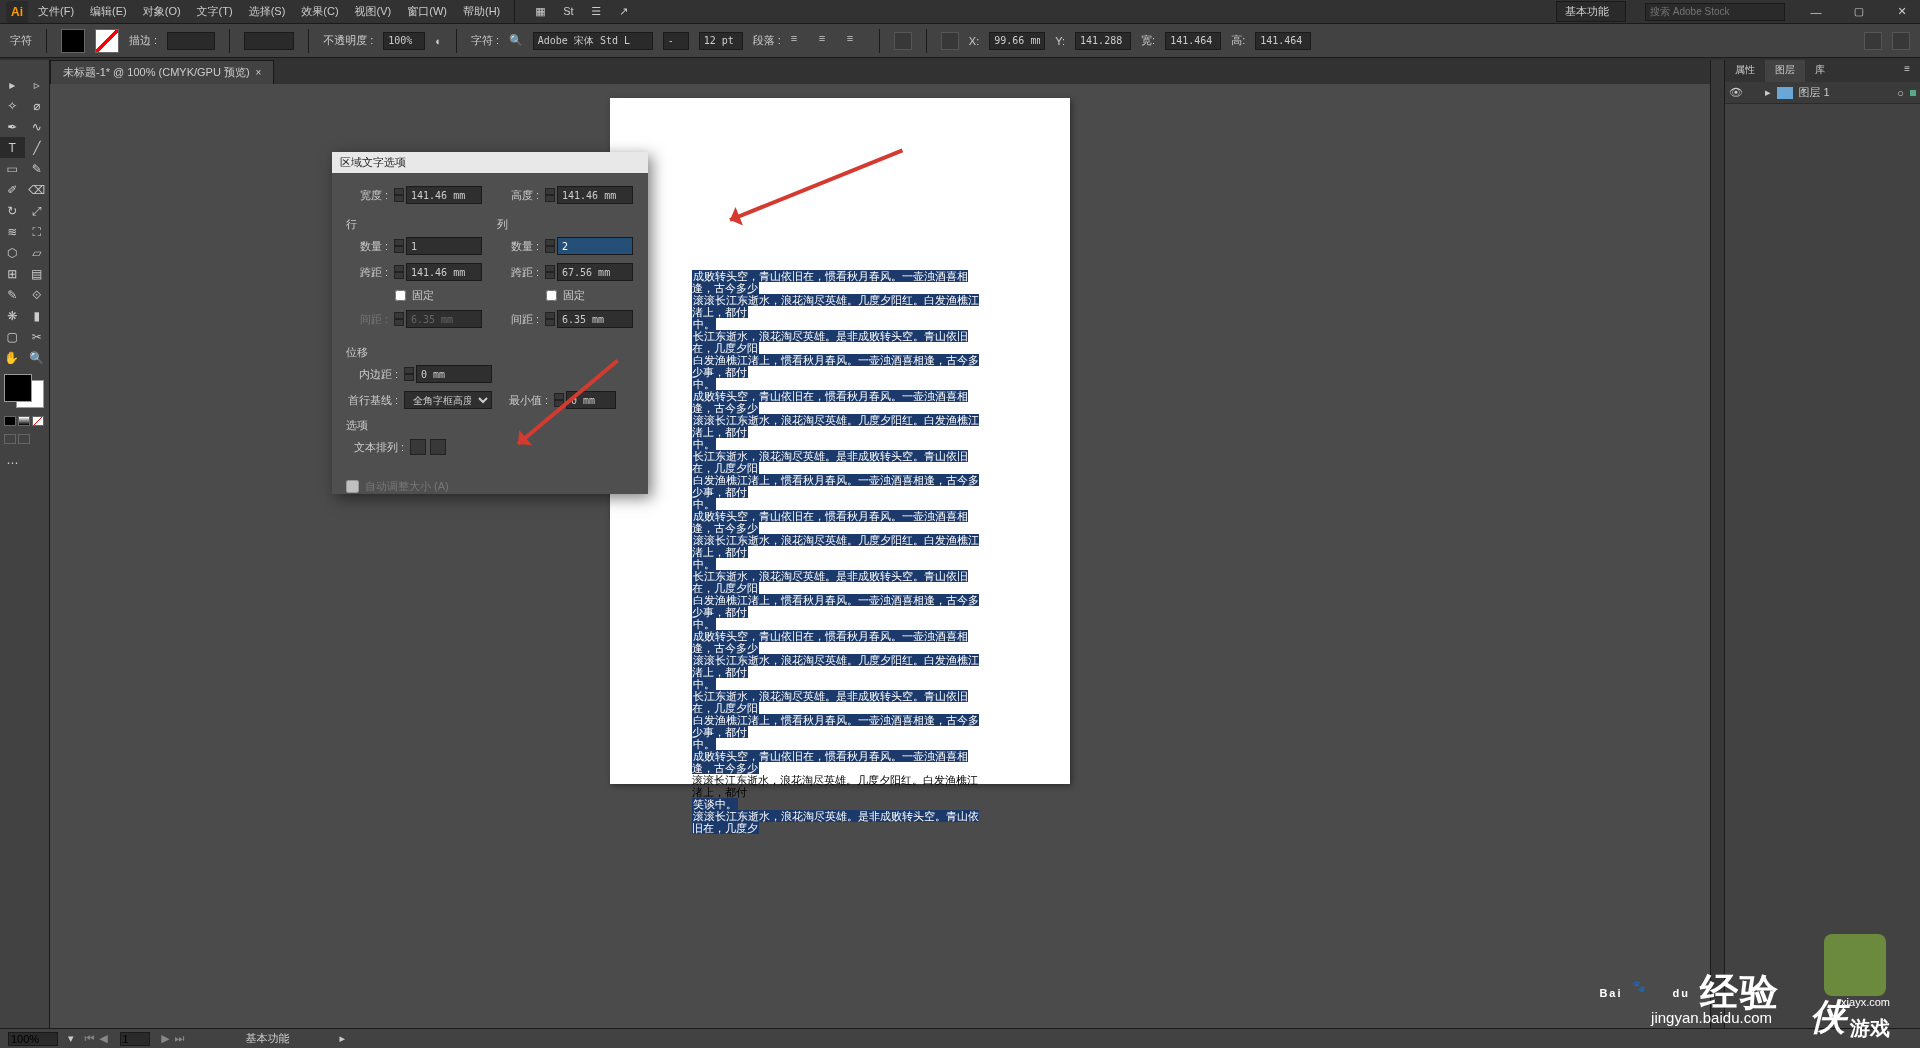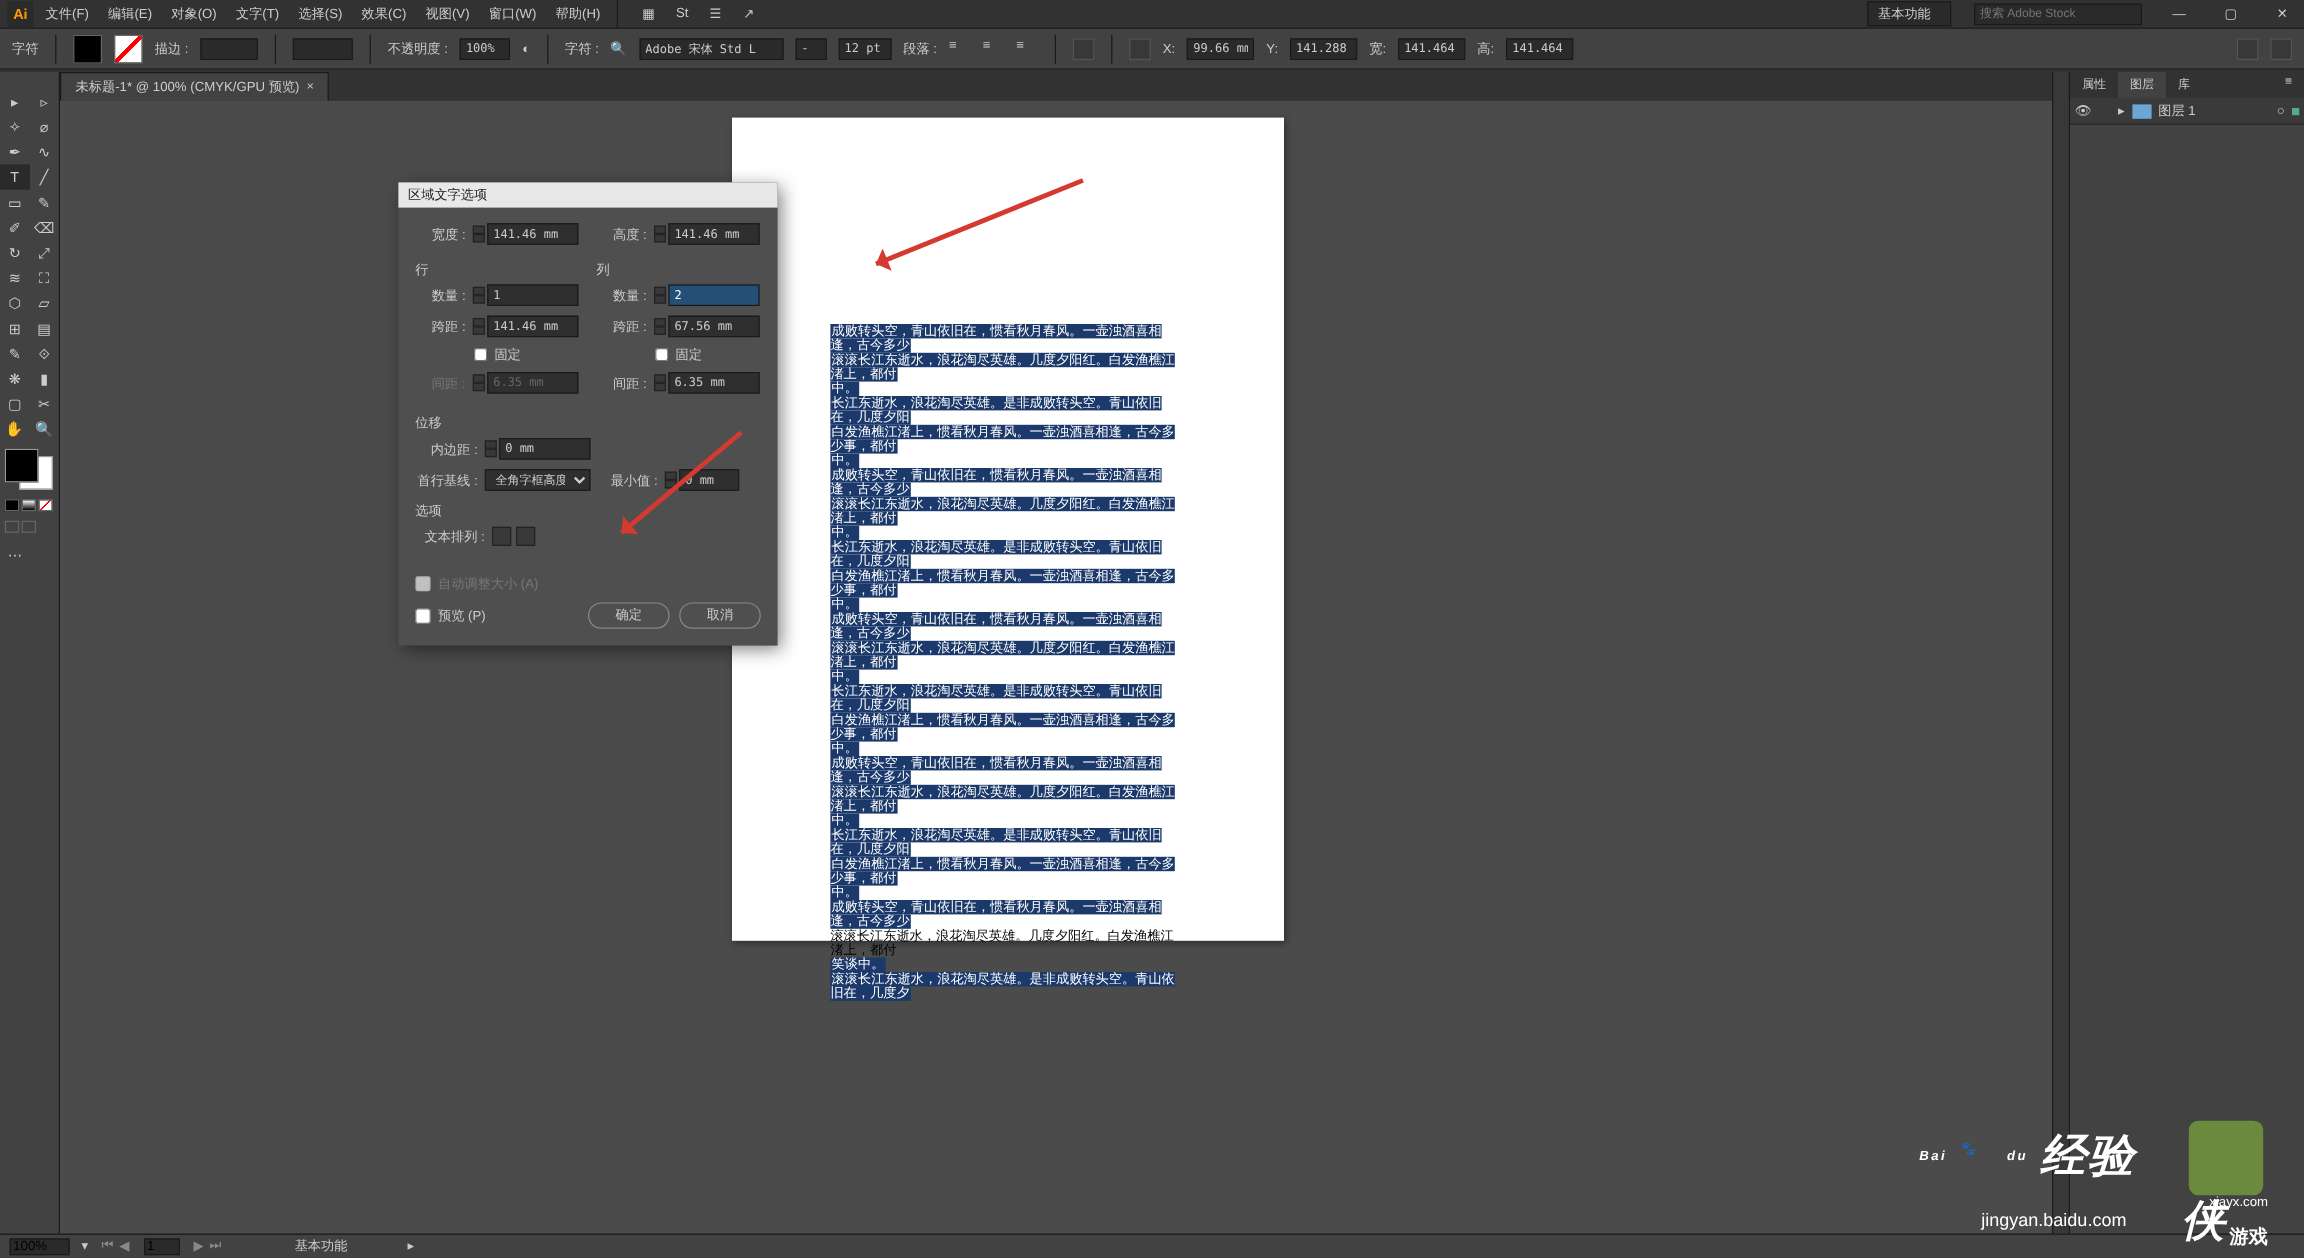--- a/index.html
+++ b/index.html
@@ -93,21 +93,21 @@
 .tgl div { width: 16px; height: 16px; background: #383838; border: 1px solid #222; }
 
 
 .status { position: absolute; bottom: 0; left: 0; right: 0; height: 20px; background: #424242; border-top: 1px solid #1a1a1a; display: flex; align-items: center; padding: 0 8px; gap: 10px; font-size: 10px; }
 .status .zoom { width: 50px; height: 14px; background: #2a2a2a; border: 1px solid #1a1a1a; padding: 0 2px; }
 .nav { display: flex; gap: 2px; }
 .nav span { width: 12px; text-align: center; color: #888; }
 
 
 .wm { position: absolute; color: #fff; pointer-events: none; }
-.wm-baidu { right: 140px; bottom: 59px; font-size: 42px; font-weight: bold; letter-spacing: 2px; display: flex; align-items:center; gap:10px;font-style:italic; }
+.wm-baidu { right: 140px; bottom: 30px; font-size: 42px; font-weight: bold; letter-spacing: 2px; display: flex; align-items:center; gap:10px; }
 .wm-url { right: 148px; bottom: 22px; font-size: 15px; }
 .wm-squ { position:absolute; right: 34px; bottom: 52px; width: 62px; height: 62px; background: #6b8a3d; border-radius: 8px; }
 .wm-game { position:absolute; right: 30px; bottom: 6px; color:#fff; font-size: 20px; font-weight:bold; display:flex; align-items:flex-end; gap:4px;}
 .wm-xia { position:absolute; right: 30px; bottom: 40px; color:#fff; font-size:11px;}
 .paw { width: 30px; height: 26px; position: relative; }
 </style>
 </head>
 <body>
 
 <div class="menubar">
@@ -434,30 +434,20 @@
         </div>
     </div>
 
     <div class="arrow2" style="left:186px; top:290px;"></div>
   </div>
 
   <div class="chkl" style="color:#777">
       <input type="checkbox" disabled="" style="">
       <span>自动调整大小 (A)</span>
     </div>
-  <div style="display:flex;align-items:center;padding:8px 14px 14px">
-    <div class="chkl" style="padding:0">
-        <input type="checkbox" style="">
-        <span>预览 (P)</span>
-      </div>
-    <div style="flex:1"></div>
-    <div class="rbtn">确定</div>
-    <div style="width:8px"></div>
-    <div class="rbtn">取消</div>
-  </div>
 </div>
 
 <div class="status">
   <input class="zoom" value="100%" style="">
   <span>▾</span>
   <div class="nav">
       <span>⏮</span>
       <span>◀</span>
     </div>
   <input class="zoom" style="width: 30px;" value="1">
@@ -474,14 +464,14 @@
   <span style="font-family:Arial;font-weight:900">Bai</span>
     <span class="paw">🐾</span>
     <span style="font-family:Arial;font-weight:900">du</span>
   <span style="font-size:38px">经验</span>
 </div>
 <div class="wm wm-url">jingyan.baidu.com</div>
 <div class="wm-squ"></div>
 <div class="wm-xia">xiayx.com</div>
 <div class="wm-game">
   <span style="font-size:36px;font-style:italic">侠</span>
-  <span style="font-size:16px">游戏</span>
+  <span style="font-size:20px">游戏</span>
 </div>
 
 </body></html>

